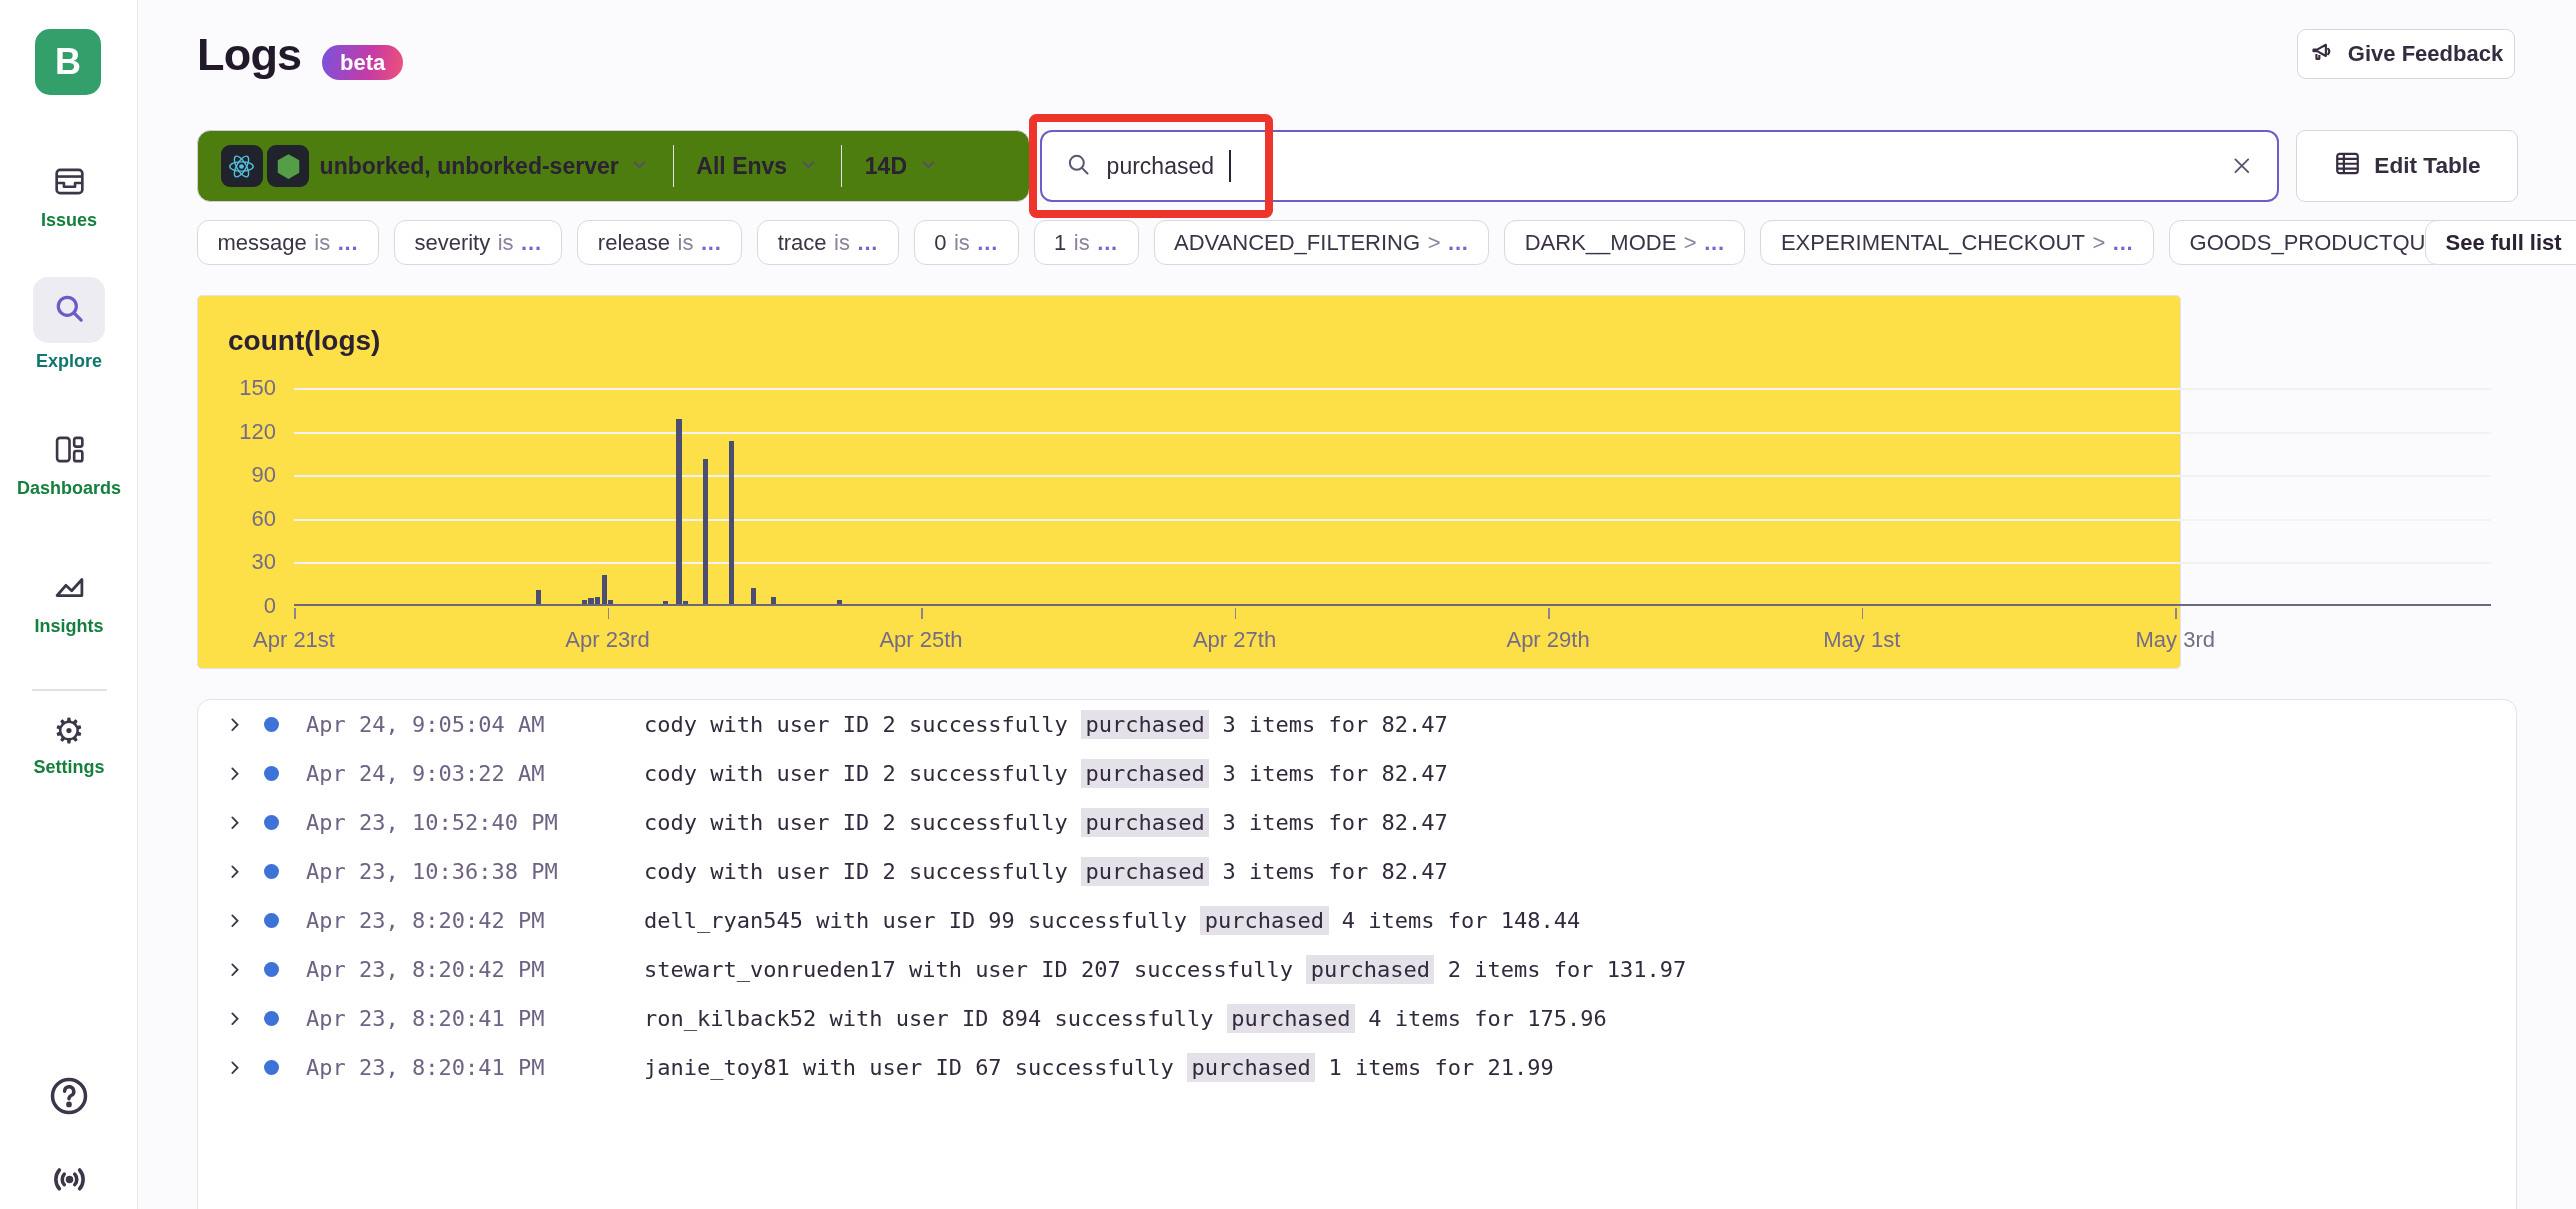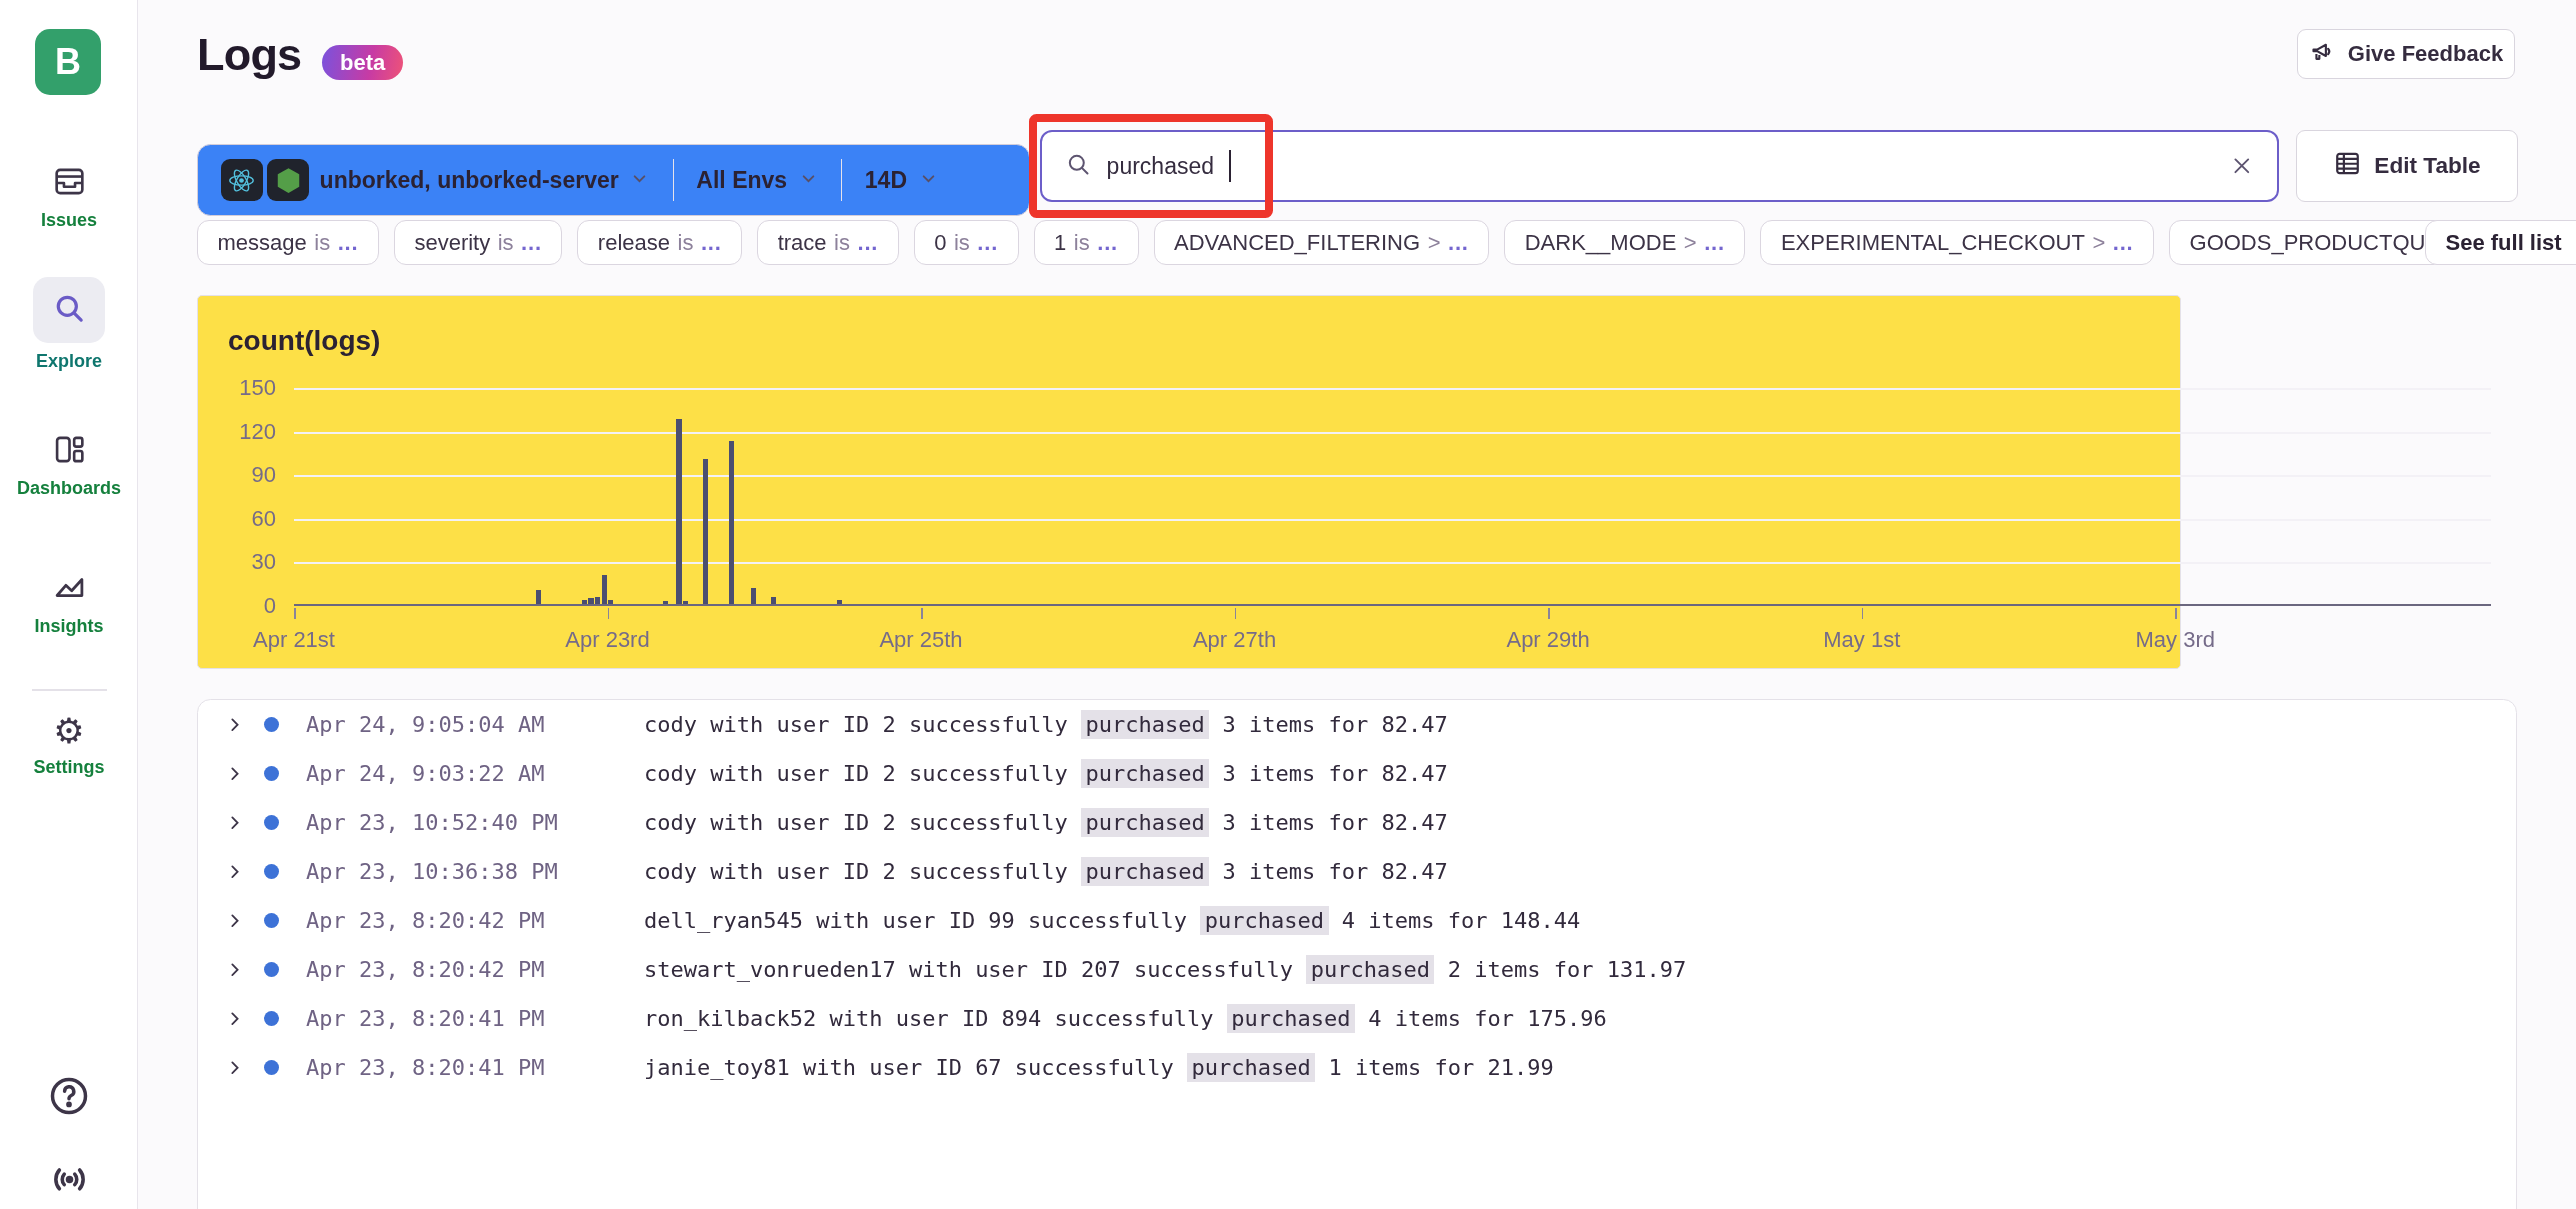--- a/index.html
+++ b/index.html
@@ -29,22 +29,22 @@
   .beta-badge { position:absolute; left:322px; top:45px; height:35px; padding:0 18px; border-radius:18px;
                 background:linear-gradient(100deg,#7a52dd 0%,#c73ba4 60%,#ee5378 100%);
                 color:#fff; font-size:22px; font-weight:600; display:flex; align-items:center; }
   .btn { background:#fff; border:1.5px solid #d9d5de; border-radius:9px; display:flex;
          align-items:center; gap:12px; font-weight:700; color:#352c3f; }
   .feedback-btn { position:absolute; left:2297px; top:29px; width:218px; height:50px;
                   justify-content:center; font-size:22px; }
 
   
   .filter-group { position:absolute; left:197px; top:130px; width:833px; height:72px;
-                  background:#3b82f6; border:1.5px solid #d3cdd9; border-radius:13.5px;
-                  display:flex; align-items:center;margin-top:14px; }
+                  background:#4d7c0f; border:1.5px solid #d3cdd9; border-radius:13.5px;
+                  display:flex; align-items:center; }
   .fg-section { display:flex; align-items:center; gap:10.5px; padding:0 22.6px; height:42px; }
   .fg-section + .fg-section { border-left:1.5px solid #e6e2ea; }
   .fg-label { font-size:23px; font-weight:700; color:#2b2233; white-space:nowrap; }
   .proj-icon { width:42px; height:42px; border-radius:9px; background:#20232c;
                display:flex; align-items:center; justify-content:center; }
   .proj-icon + .proj-icon { margin-left:-6px; }
   .chev { color:#584f66; }
 
   .search-field { position:absolute; left:1040px; top:130px; width:1239px; height:72px;
                   background:#fff; border:2.3px solid #6c5ec9; border-radius:12px;

